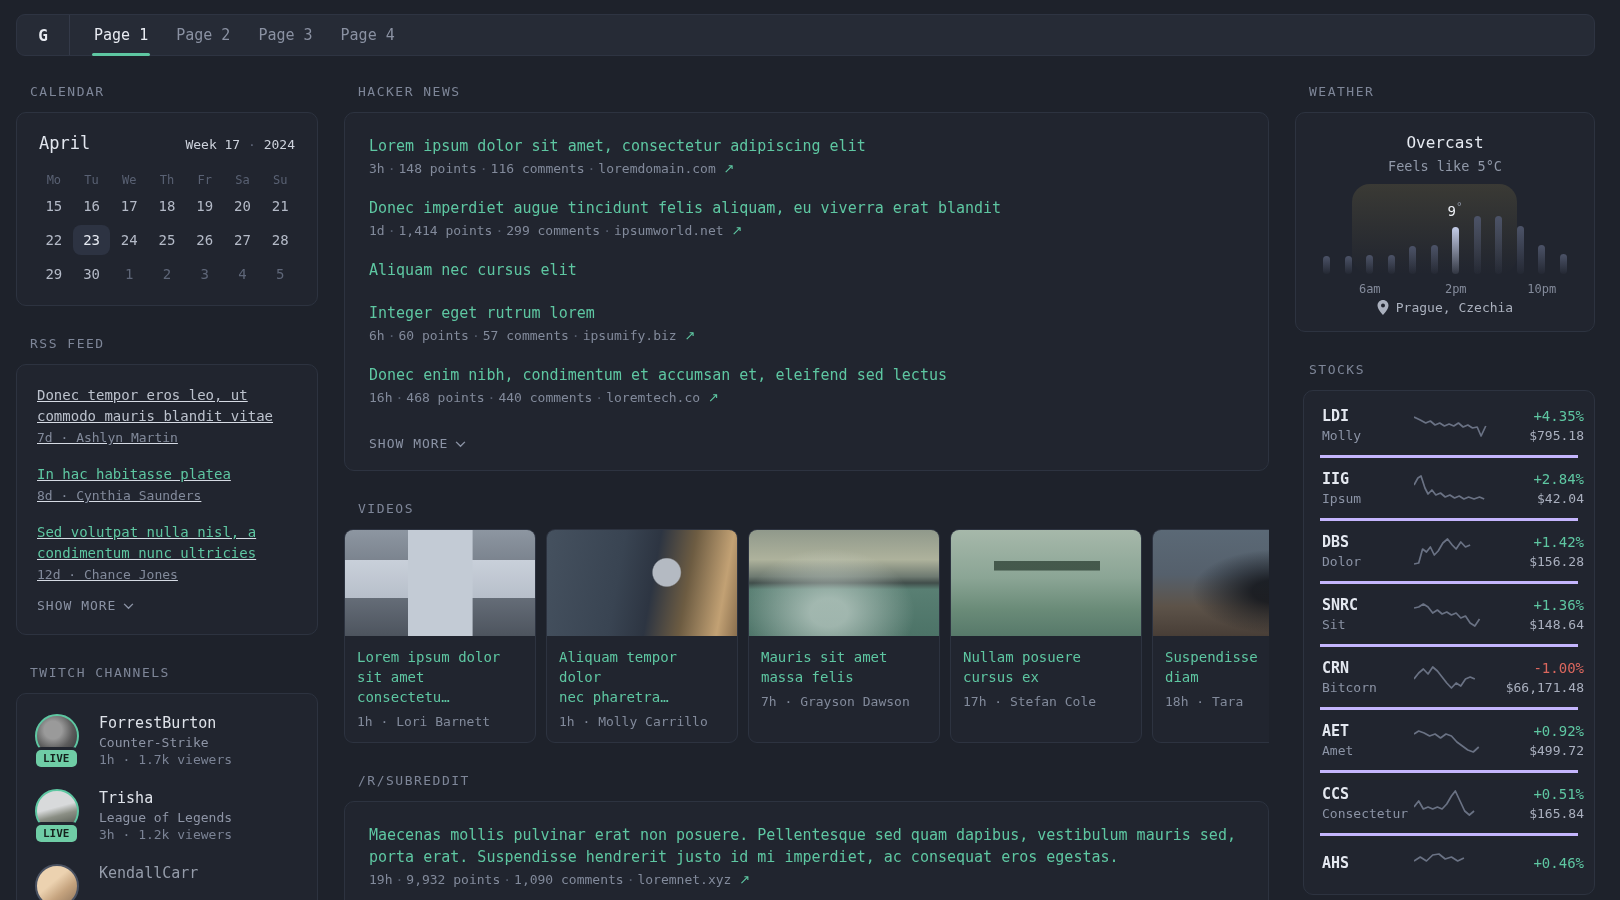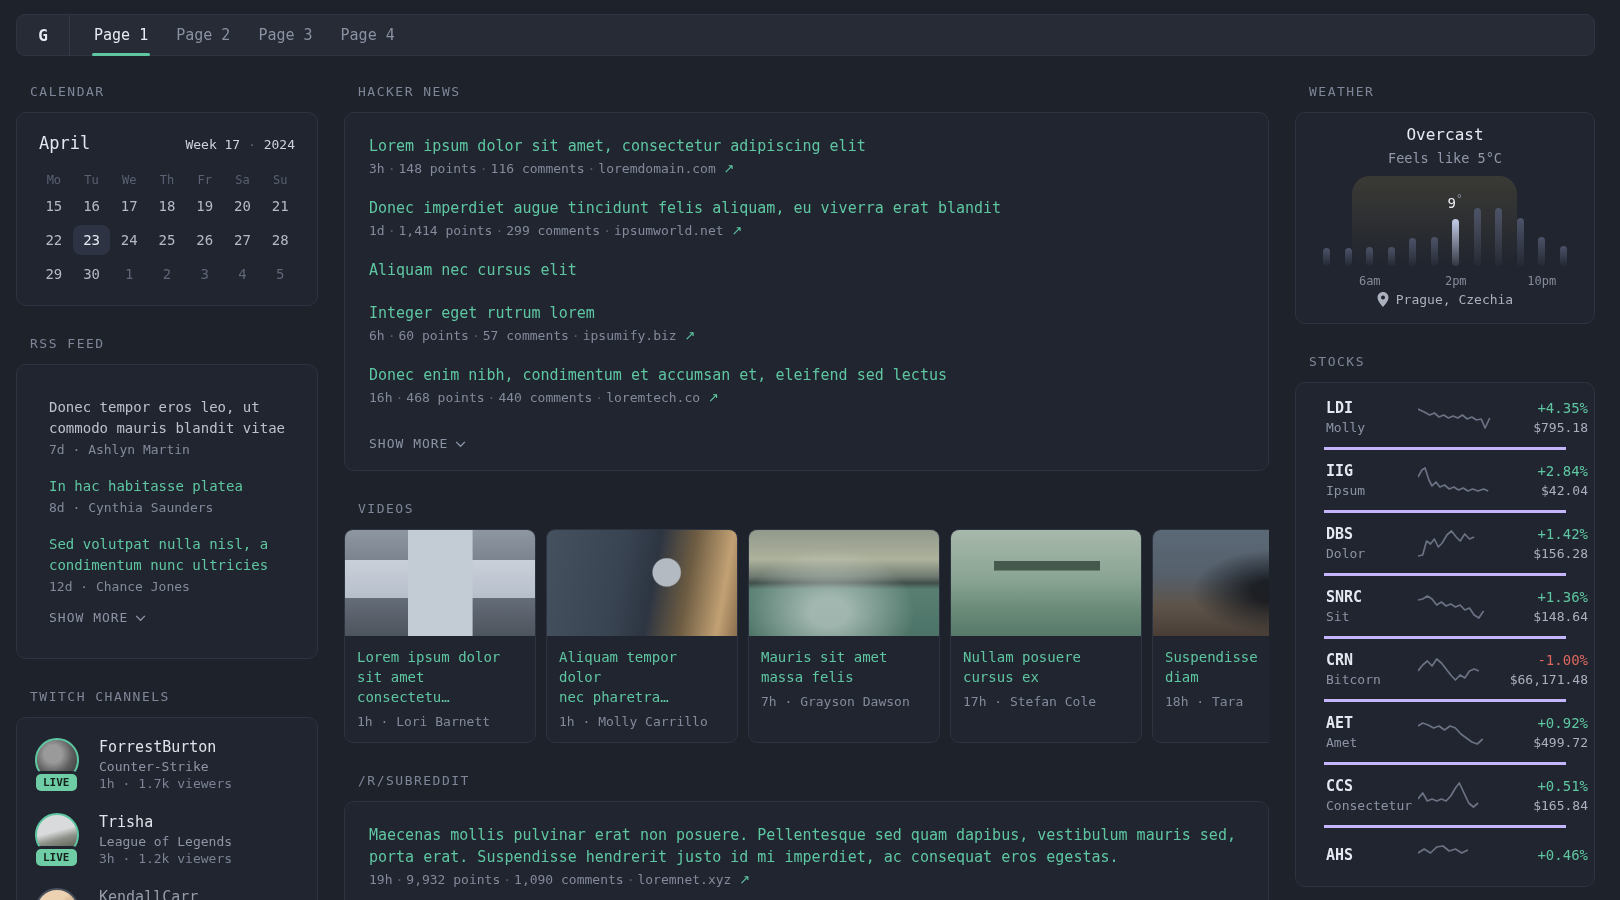--- a/index.html
+++ b/index.html
@@ -56,21 +56,21 @@
   .cal-month{font-size:17px;color:#e3e7ef;}
   .cal-week{font-size:13px;color:#cdd2dc;}
   .cal-week .dot{color:#5e6678;}
   .cal-grid{display:grid;grid-template-columns:repeat(7,1fr);row-gap:4px;}
   .cal-wd{height:22px;display:flex;align-items:center;justify-content:center;font-size:12px;color:#596173;}
   .cal-day{height:30px;display:flex;align-items:center;justify-content:center;font-size:14px;color:#b4bac7;border-radius:8px;cursor:default;}
   .cal-day.next{color:#5e6678;}
   .cal-day.selected{background:#2d3342;color:#e6eaf2;}
 
   
-  .feed-card{padding:32px;}
+  .feed-card{padding:20px;text-decoration:underline;}
   .feed-item{margin-bottom:19px;}
   .feed-item:last-of-type{margin-bottom:6px;}
   .feed-title{font-size:14px;line-height:21px;color:#5ec7a2;white-space:pre-line;cursor:pointer;}
   .feed-title.visited{color:#bcc2cd;}
   .feed-meta{margin-top:3px;font-size:13px;color:#828a9b;}
   .show-more{
     display:inline-flex;align-items:center;gap:7px;margin-top:10px;
     background:none;border:none;padding:0;cursor:pointer;
     font-family:inherit;font-size:13px;letter-spacing:1px;color:#8b93a5;
   }
@@ -107,21 +107,21 @@
 
   
   .video-row{display:flex;gap:10px;overflow:hidden;}
   .video-card{width:190px;flex:0 0 190px;background:#21252f;border:1px solid #2d3340;border-radius:9px;overflow:hidden;cursor:pointer;}
   .video-thumb{height:106px;}
   .video-body{padding:11px 12px 13px 12px;}
   .video-title{font-size:14px;line-height:20px;color:#5ec7a2;white-space:pre-line;}
   .video-meta{margin-top:7px;font-size:13px;color:#828a9b;}
 
   
-  .weather-card{padding:12px 14px 16px 14px;}
+  .weather-card{padding:20px 14px 16px 14px;}
   .wx-cond{text-align:center;font-size:16px;color:#e6eaf1;}
   .wx-feels{text-align:center;font-size:13.5px;color:#9199a9;margin-top:6px;}
   .wx-chart{position:relative;height:64px;margin:36px 6px 24px 6px;}
   .wx-glow{
     position:absolute;left:14%;width:64%;top:-26px;bottom:0;
     border-radius:18px;
     background:linear-gradient(180deg,rgba(116,106,66,0.30),rgba(116,106,66,0.05) 80%,rgba(116,106,66,0));
   }
   .wx-bars{position:absolute;inset:0;display:flex;align-items:flex-end;}
   .wx-slot{position:relative;flex:1;height:100%;display:flex;align-items:flex-end;justify-content:center;}
@@ -136,21 +136,21 @@
   }
   .wx-temp .deg{color:#8d95a5;font-size:11px;vertical-align:super;}
   .wx-time{
     position:absolute;top:100%;margin-top:8px;left:50%;transform:translateX(-50%);
     font-size:12px;color:#848b9b;white-space:nowrap;
   }
   .wx-loc{display:flex;justify-content:center;align-items:center;gap:7px;margin-top:26px;font-size:13px;color:#aab0bd;}
   .wx-loc svg{display:block;}
 
   
-  .stocks-card{padding:4px 28px;}
+  .stocks-card{padding:4px 16px;margin-left:8px;}
   .stock-row{
     display:flex;align-items:center;padding:12px 2px;
     border-top:3px solid #c4b5fd;
   }
   .stock-row:first-child{border-top:none;}
   .stock-left{width:92px;flex:0 0 92px;}
   .stock-sym{font-size:15px;font-weight:bold;color:#e4e8f0;cursor:pointer;}
   .stock-name{margin-top:3px;font-size:13px;color:#8b93a5;}
   .stock-spark{flex:1;display:flex;justify-content:center;}
   .stock-right{width:92px;flex:0 0 92px;text-align:right;}

